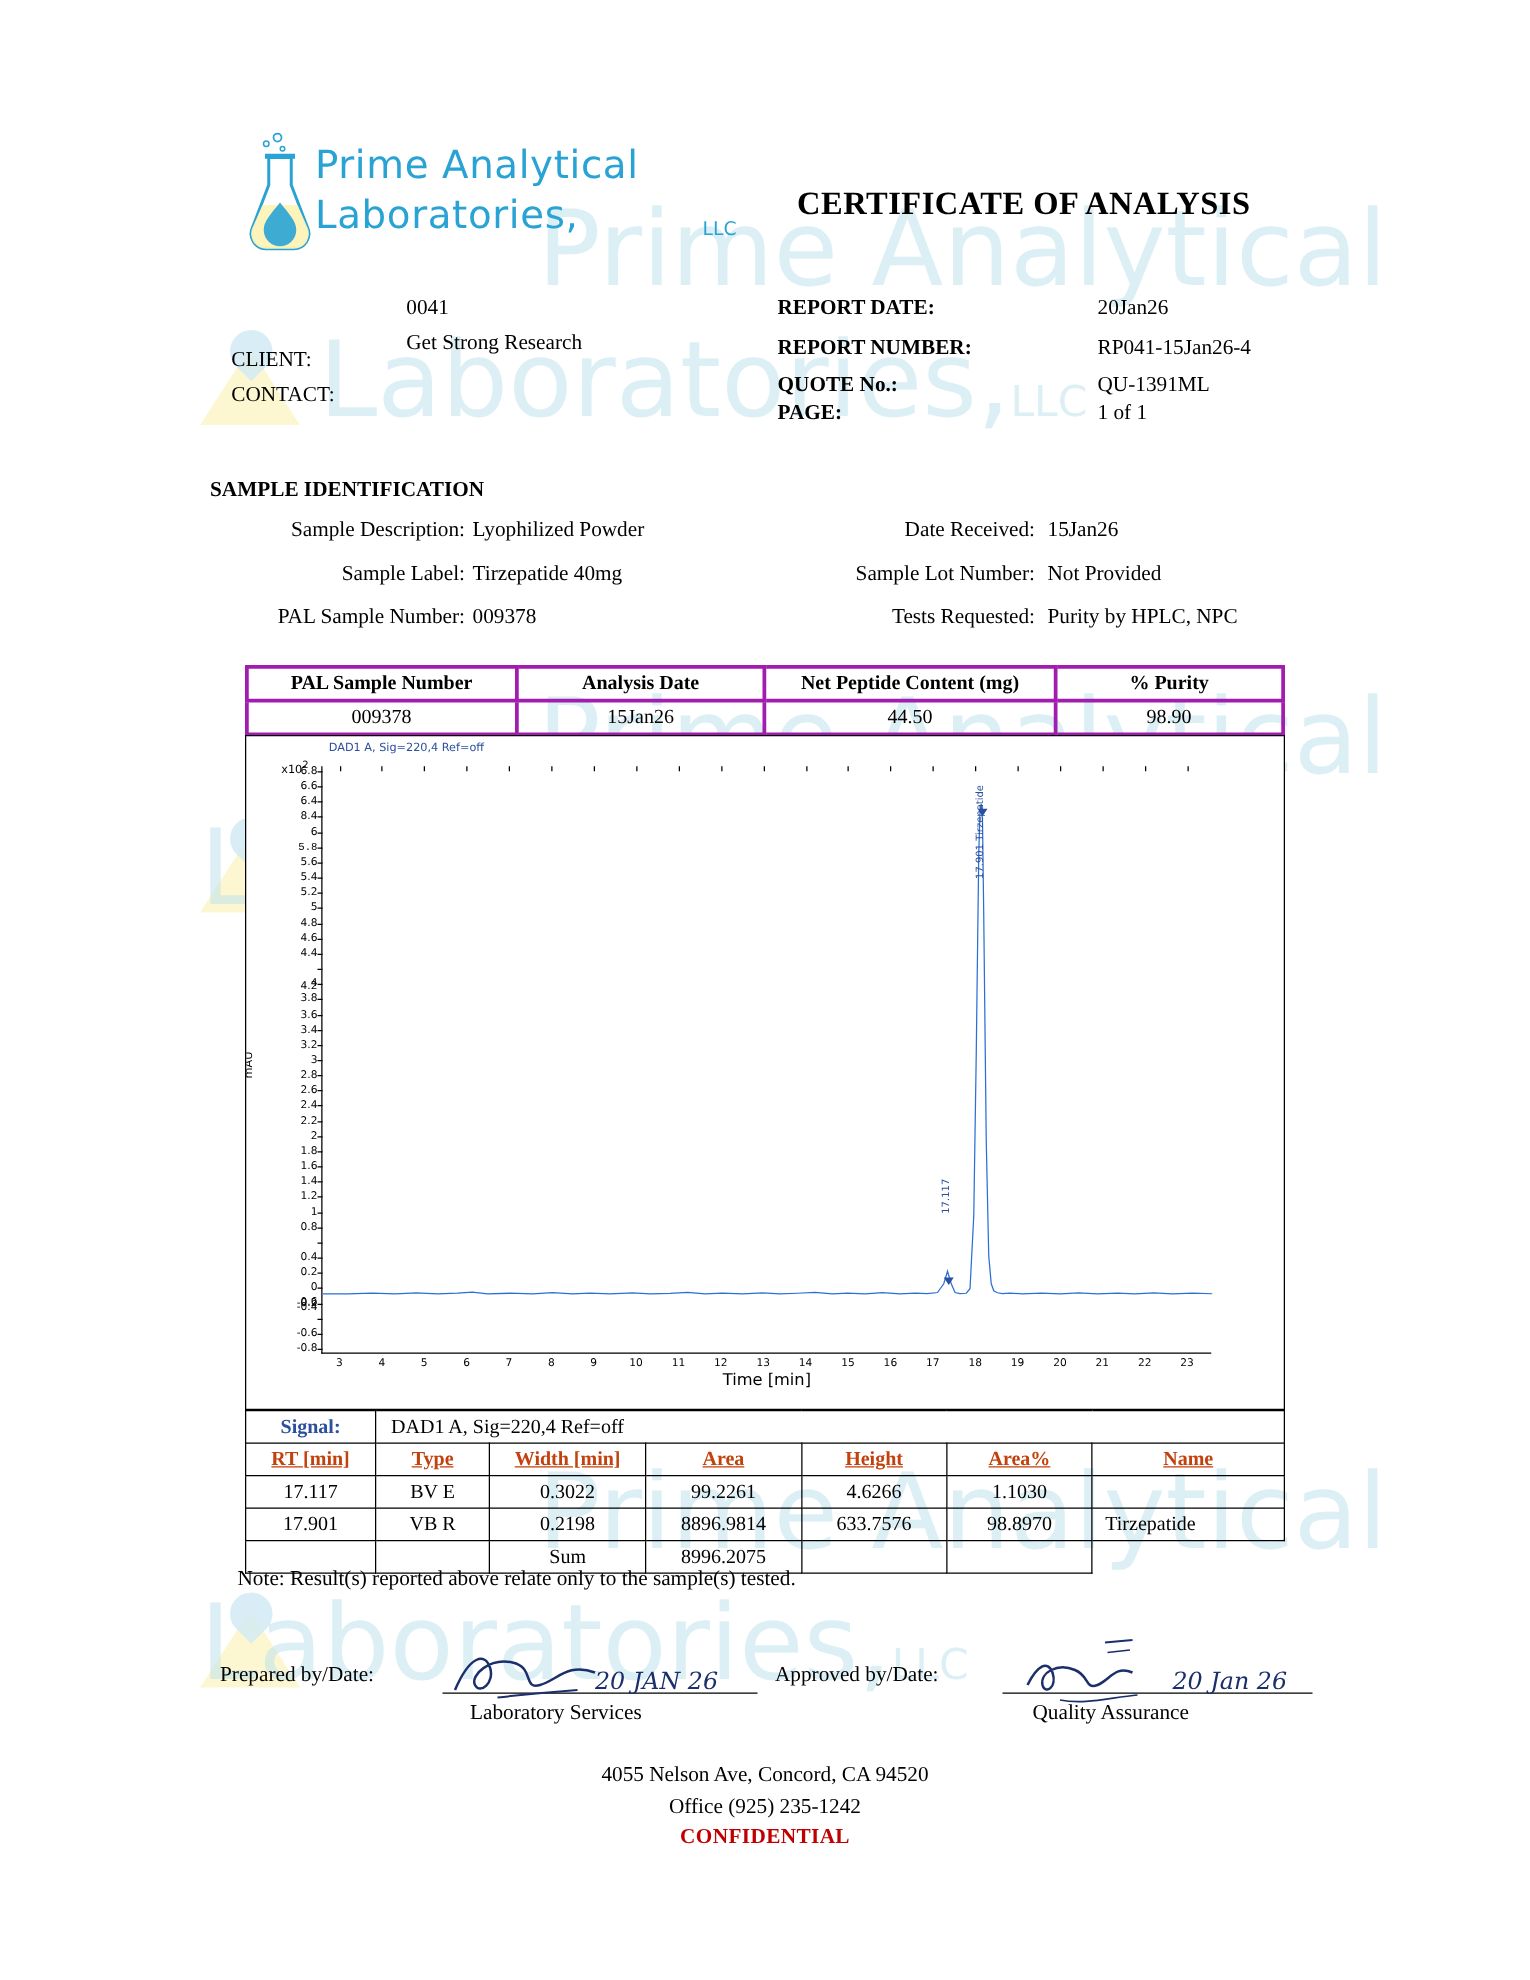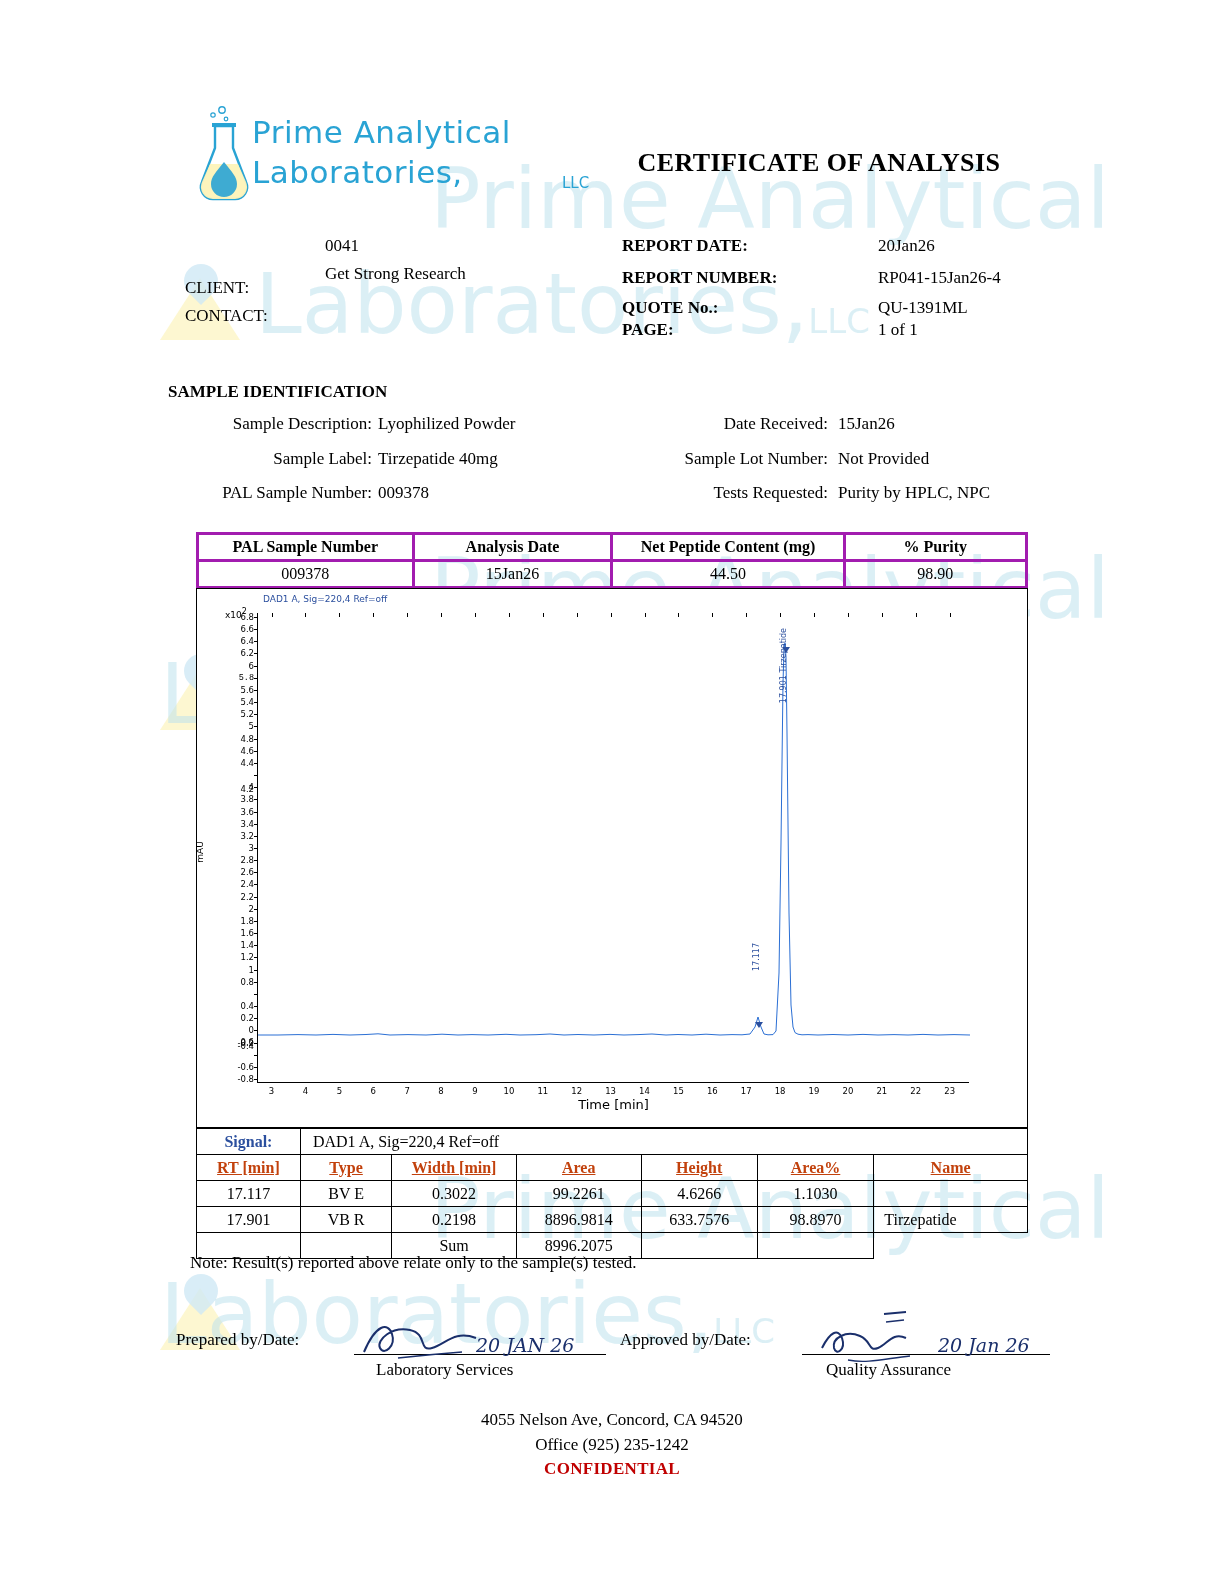--- a/index.html
+++ b/index.html
@@ -345,21 +345,21 @@
       <div style="position:absolute;left:497px;top:409px;width:0;height:0;border-left:4px solid transparent;border-right:4px solid transparent;border-top:6px solid #2b4f9e;"></div>
       <div style="position:absolute;left:524px;top:34px;width:0;height:0;border-left:4px solid transparent;border-right:4px solid transparent;border-top:6px solid #2b4f9e;"></div>
 
       <div class="xlabel">Time [min]</div>
     <div class="ytick" style="top: 4px;">6.8</div>
         <div class="ytickmark" style="top: 4px;"></div>
         <div class="ytick" style="top: 16.1579px;">6.6</div>
         <div class="ytickmark" style="top: 16.1579px;"></div>
         <div class="ytick" style="top: 28.3158px;">6.4</div>
         <div class="ytickmark" style="top: 28.3158px;"></div>
-        <div class="ytick" style="top: 40.4737px;">6.2</div>
+        <div class="ytick" style="top: 40.4737px;">8.4</div>
         <div class="ytickmark" style="top: 40.4737px;"></div>
         <div class="ytick" style="top: 52.6316px;">6</div>
         <div class="ytickmark" style="top: 52.6316px;"></div>
         <div class="ytick" style="top: 64.7895px; font-family: Liberation Mono, monospace;">5.8</div>
         <div class="ytickmark" style="top: 64.7895px;"></div>
         <div class="ytick" style="top: 76.9474px;">5.6</div>
         <div class="ytickmark" style="top: 76.9474px;"></div>
         <div class="ytick" style="top: 89.1053px;">5.4</div>
         <div class="ytickmark" style="top: 89.1053px;"></div>
         <div class="ytick" style="top: 101.263px;">5.2</div>

